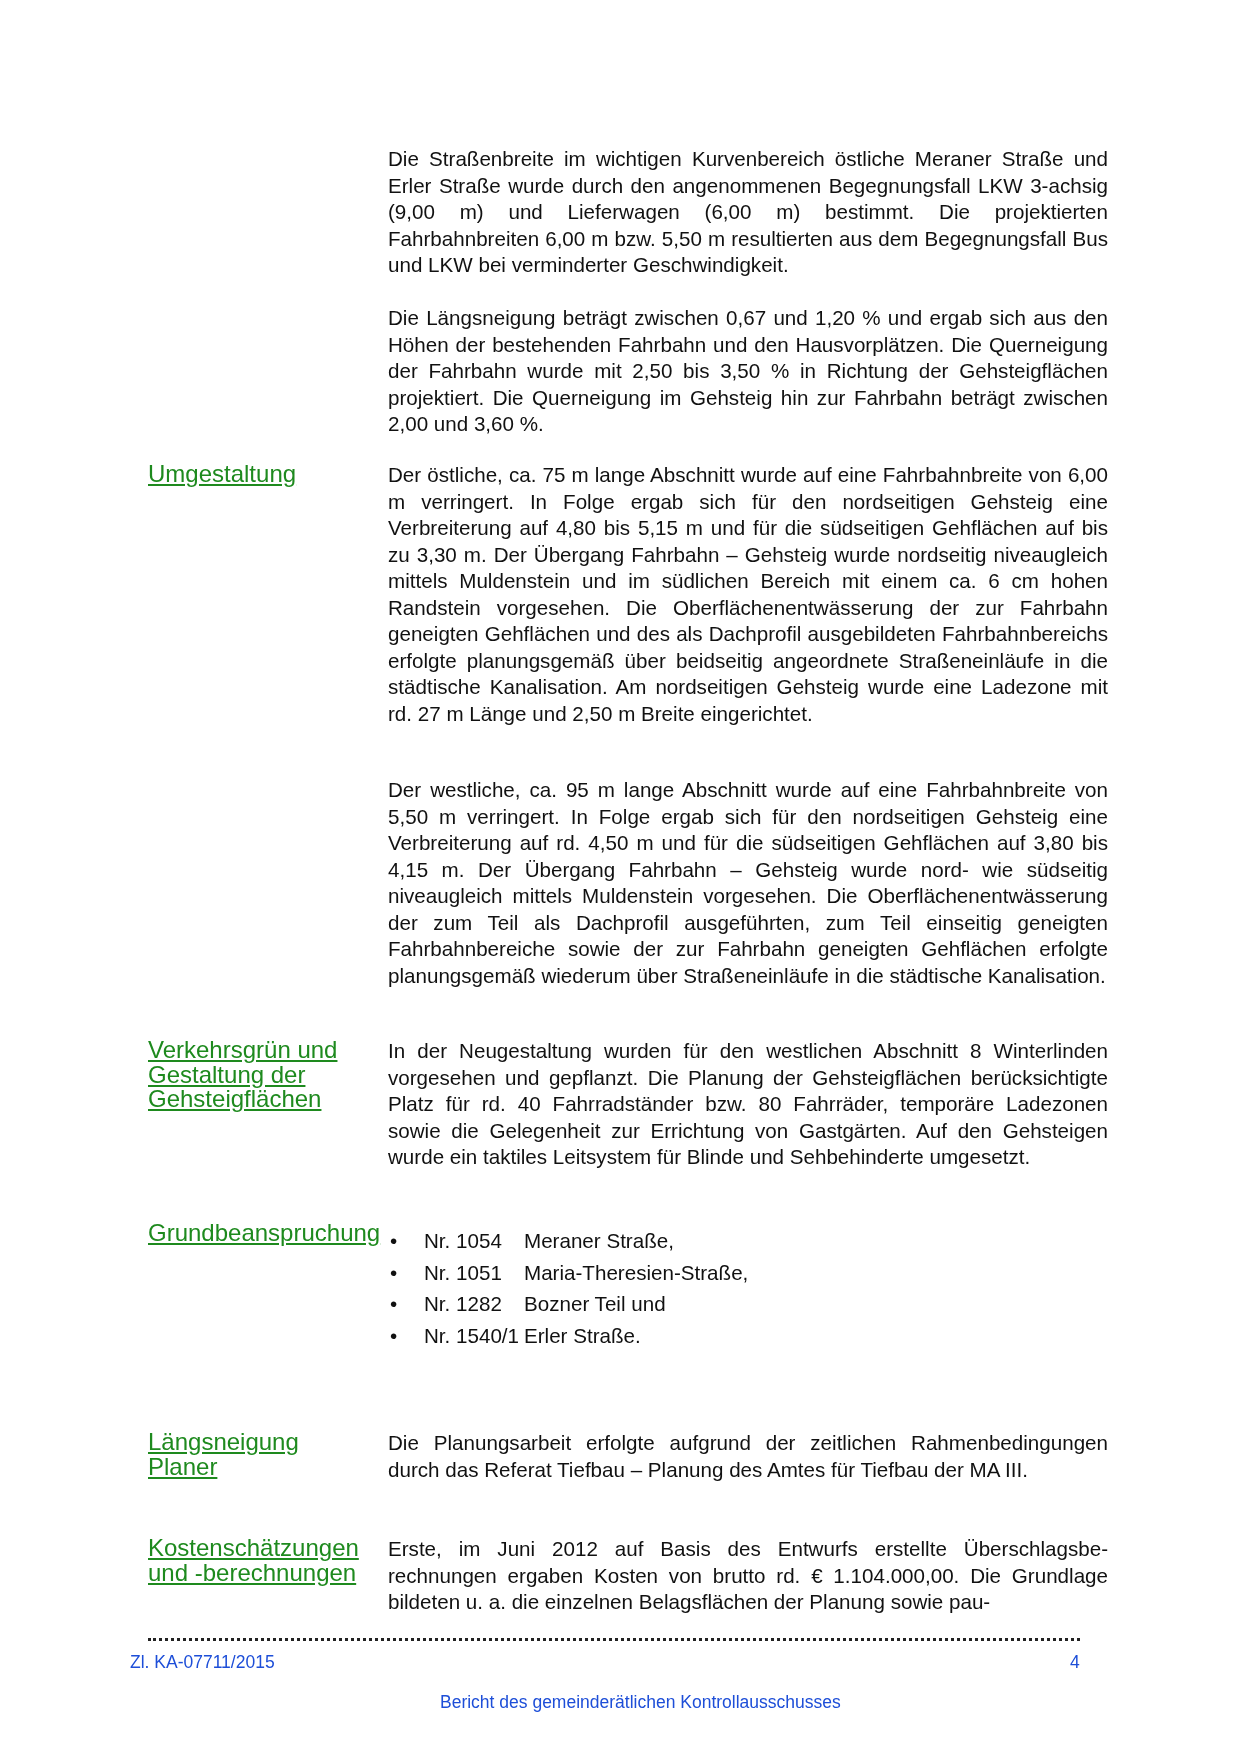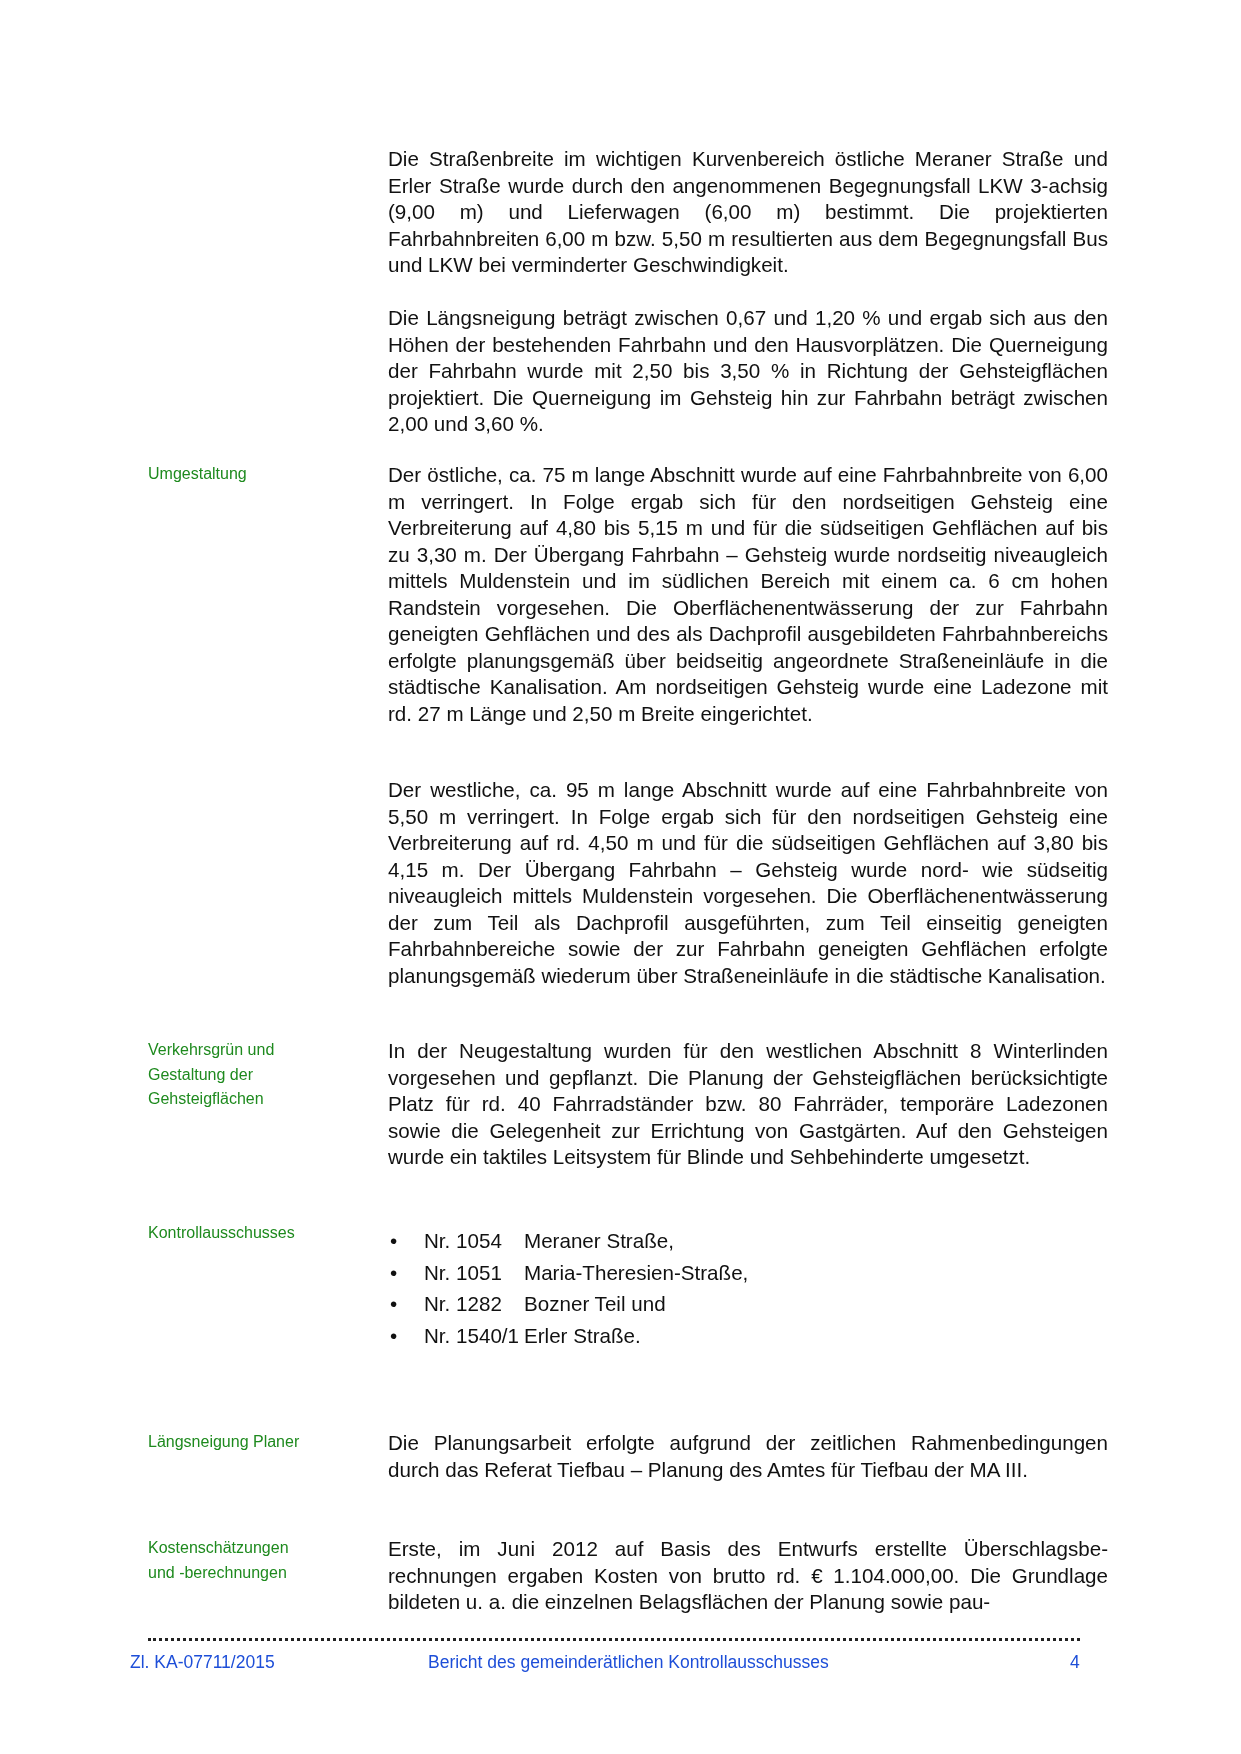--- a/index.html
+++ b/index.html
@@ -1,33 +1,33 @@
 <!DOCTYPE html>
 <html><head>
 <meta charset="utf-8">
 <style>
   html, body { margin: 0; padding: 0; background: #ffffff; }
   body { width: 1241px; height: 1754px; position: relative; overflow: hidden;
          font-family: "Liberation Sans", sans-serif; color: #111; }
   .page { position: absolute; left: 0; top: 0; width: 1028px; height: 1754px; }
   .row { position: absolute; left: 0; width: 1241px; }
   .label { position: absolute; left: 148px; width: 220px; color: #1e8a1e;
-           font-size: 16px; line-height: 24.5px; }
+           font-size: 24px; line-height: 24.5px; text-decoration: underline; }
   .body { position: absolute; left: 388px; width: 720px; font-size: 20.6px;
           line-height: 26.5px; text-align: justify; hyphens: manual; }
   .body p { margin: 0; }
   ul.plots { list-style: none; margin: 4px 0 0 0; padding: 0; }
   ul.plots li { position: relative; padding-left: 36px; line-height: 31.5px; font-size: 20.6px; }
   ul.plots li .bullet { position: absolute; left: 2px; top: 0; }
   ul.plots li .nr { display: inline-block; width: 100px; }
   .footer-line { position: absolute; left: 148px; width: 932px; top: 1638px;
                  border-top: 3px dotted #222; height: 0; }
   .footer { position: absolute; top: 1652px; font-size: 17.5px; color: #1d4ed8; }
   .f-left { left: 130px; }
-  .f-center { left: 428px; }
+  .f-center { left: 440px; margin-top: 40px; }
   .f-right { left: 1070px; }
 </style>
 </head>
 <body>
 
 <div class="page">
 
   <div class="row" style="top:146px;">
     <div class="body">
       <p>Die Straßenbreite im wichtigen Kurvenbereich östliche Meraner Straße und Erler Straße wurde durch den angenommenen Begegnungsfall LKW 3-achsig (9,00 m) und Lieferwagen (6,00 m) bestimmt. Die projek­tierten Fahrbahnbreiten 6,00 m bzw. 5,50 m resultierten aus dem Be­gegnungsfall Bus und LKW bei verminderter Geschwindigkeit.</p>
@@ -58,21 +58,21 @@
       <div>Verkehrsgrün und</div>
       <div>Gestaltung der</div>
       <div>Gehsteigflächen</div>
     </div>
     <div class="body">
       <p>In der Neugestaltung wurden für den westlichen Abschnitt 8 Winterlin­den vorgesehen und gepflanzt. Die Planung der Gehsteigflächen be­rücksichtigte Platz für rd. 40 Fahrradständer bzw. 80 Fahrräder, tempo­räre Ladezonen sowie die Gelegenheit zur Errichtung von Gastgärten. Auf den Gehsteigen wurde ein taktiles Leitsystem für Blinde und Seh­behinderte umgesetzt.</p>
     </div>
   </div>
 
   <div class="row" style="top:1221px;">
-    <div class="label">Kontrollausschusses</div>
+    <div class="label">Grundbeanspruchung</div>
     <div class="body">
       <ul class="plots">
         <li>
           <span class="bullet">•</span>
           <span class="nr">Nr. 1054</span><span>Meraner Straße,</span>
         </li>
         <li>
           <span class="bullet">•</span>
           <span class="nr">Nr. 1051</span><span>Maria-Theresien-Straße,</span>
         </li>

